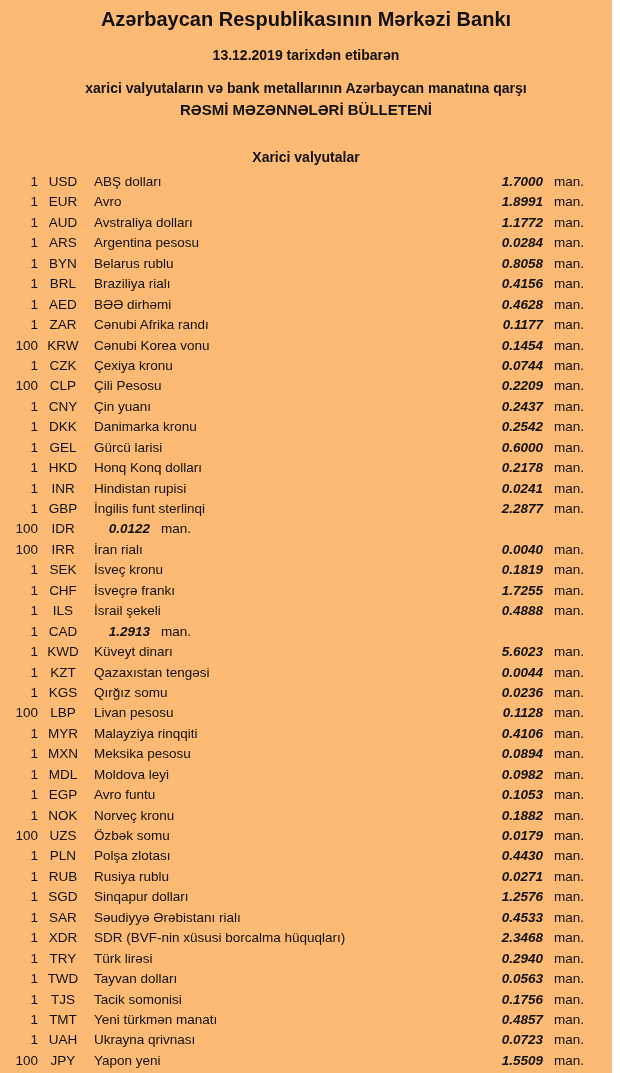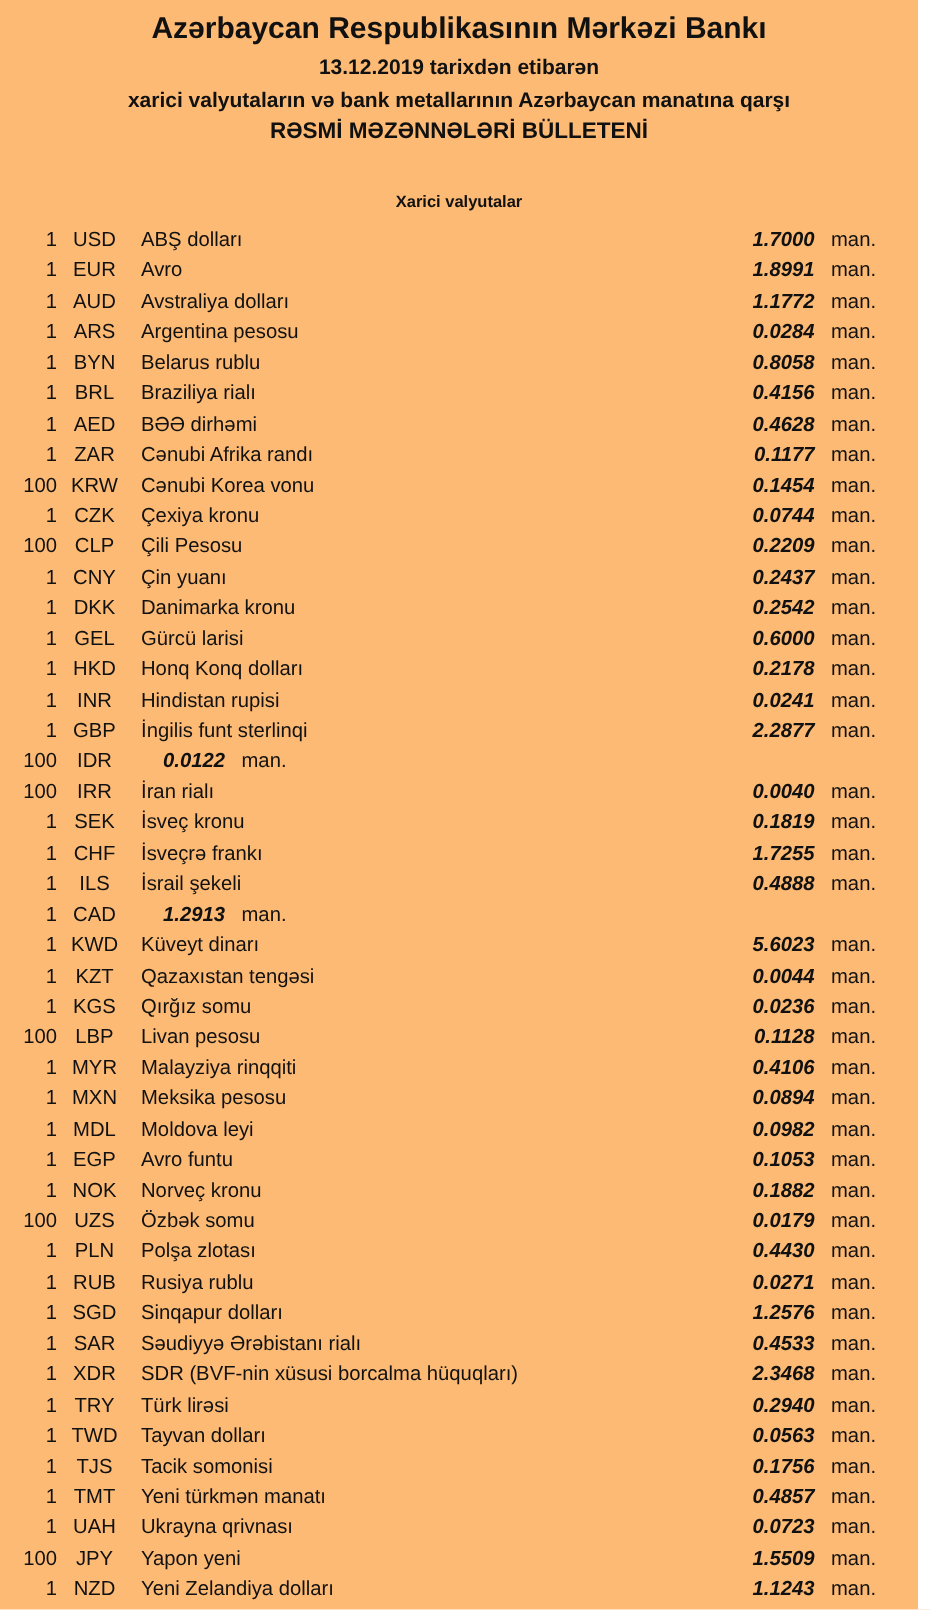--- a/index.html
+++ b/index.html
@@ -16,32 +16,32 @@
     font-size: 20px;
     font-weight: 700;
     text-align: center;
     padding-top: 7px;
     line-height: 24px;
   }
   .header-line {
     font-size: 14px;
     font-weight: 700;
     text-align: center;
-    margin-top: 5px;
+    margin-top: 16px;
     line-height: 17px;
   }
   .bulletin-title {
     font-size: 15px;
     font-weight: 700;
     text-align: center;
     margin-top: 4px;
     line-height: 18px;
   }
   .section-title {
-    font-size: 11px;
+    font-size: 14px;
     font-weight: 700;
     text-align: center;
     margin-top: 30px;
     line-height: 17px;
   }
   .table {
     margin-top: 6px;
   }
   .row {
     display: flex;

